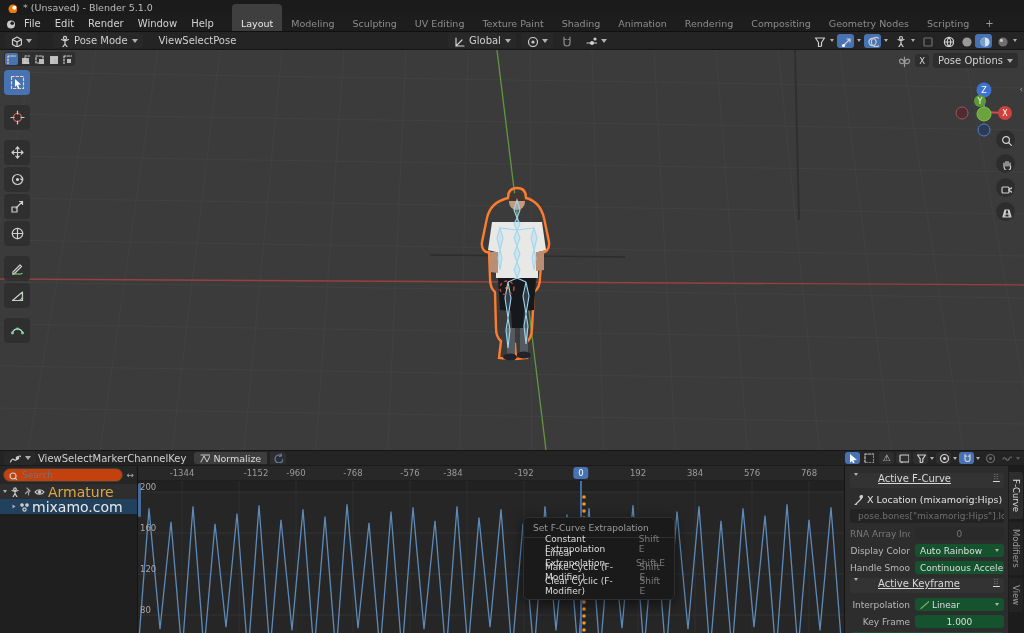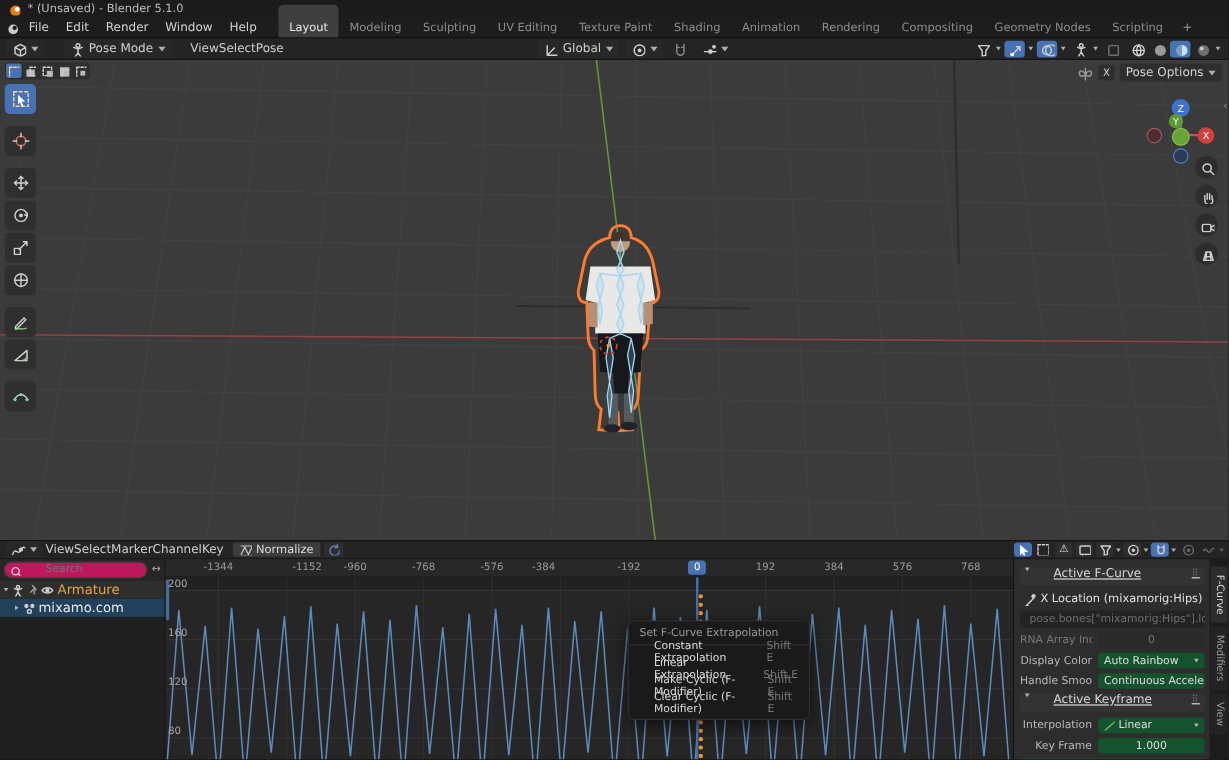--- a/index.html
+++ b/index.html
@@ -50,23 +50,23 @@
   
   .graph{position:relative;height:185px;background:#262626;}
   .g-header{height:14px;background:#242424;display:flex;align-items:center;gap:2px;padding:0 4px;border-top:1px solid #151515;border-bottom:1px solid #1a1a1a;}
   .norm{display:flex;align-items:center;gap:3px;background:#3d3d3d;border-radius:3px 0 0 3px;padding:0 6px;height:12px;color:#dcdcdc;font-size:9.5px;margin-left:6px;}
   .norm2{background:#2e2e2e;border-radius:0 3px 3px 0;height:12px;width:16px;display:flex;align-items:center;justify-content:center;margin-left:1px;}
   .gh-right{margin-left:auto;display:flex;align-items:center;gap:2px;}
   .gh-right .icb{width:15px;height:12px;}
   .g-body{display:flex;height:171px;}
   .channels{width:137px;background:#1f1f1f;border-right:1px solid #141414;flex:none;}
   .search-row{display:flex;align-items:center;gap:3px;padding:2px 3px;background:#262626;}
-  .search-box{flex:1;display:flex;align-items:center;gap:19px;background:#be185d;border:1px solid #3d3d3d;border-radius:8px;height:12px;padding:0 4px;}
+  .search-box{flex:1;display:flex;align-items:center;gap:3px;background:#c2410c;border:1px solid #3d3d3d;border-radius:8px;height:12px;padding:0 4px;}
   .search-box input{flex:1;background:transparent;border:none;outline:none;color:#cfcfcf;font-size:9px;font-family:inherit;width:60px;}
-  .chan-row{display:flex;align-items:center;gap:3px;height:15px;padding:0 3px;font-size:11px;white-space:nowrap;}
+  .chan-row{display:flex;align-items:center;gap:3px;height:15px;padding:0 3px;font-size:14px;white-space:nowrap;}
   .chan-row.armature{background:#2e2e2e;color:var(--chan-orange);}
   .chan-row.action{background:#21415d;color:#e8e8e8;padding-left:12px;}
   .plot{flex:1;position:relative;background:#262626;min-width:0;}
   .ruler{position:relative;height:14px;background:#282828;border-bottom:1px solid #1f1f1f;overflow:hidden;}
   .ruler .tick{position:absolute;top:2px;transform:translateX(-50%);color:#9b9b9b;font-size:8.5px;}
   .playhead-tag{position:absolute;top:1px;transform:translateX(-50%);background:var(--accent);color:#fff;font-size:8.5px;border-radius:3px;padding:0 5px;height:12px;line-height:12px;z-index:3;}
   .plot-body{position:relative;height:157px;overflow:hidden;}
   .plot-body svg{position:absolute;inset:0;}
   .vlabel{position:absolute;left:2px;width:20px;text-align:left;color:#a8a8a8;font-size:8.5px;z-index:2;}
   .playhead-line{position:absolute;top:0;bottom:0;width:2px;background:rgba(71,114,179,.95);z-index:1;}

